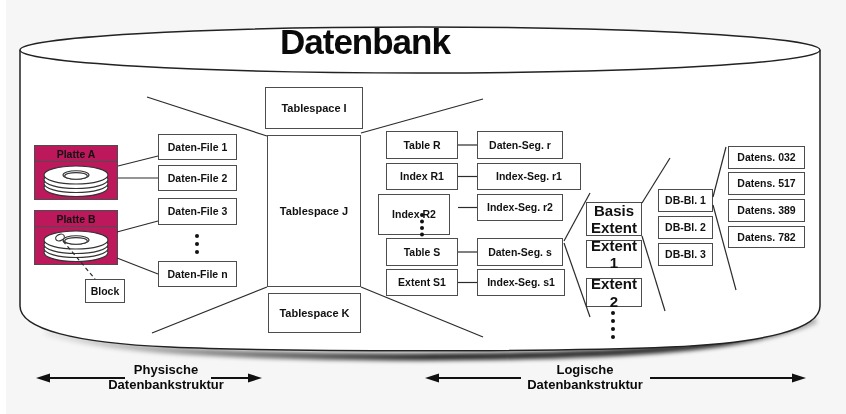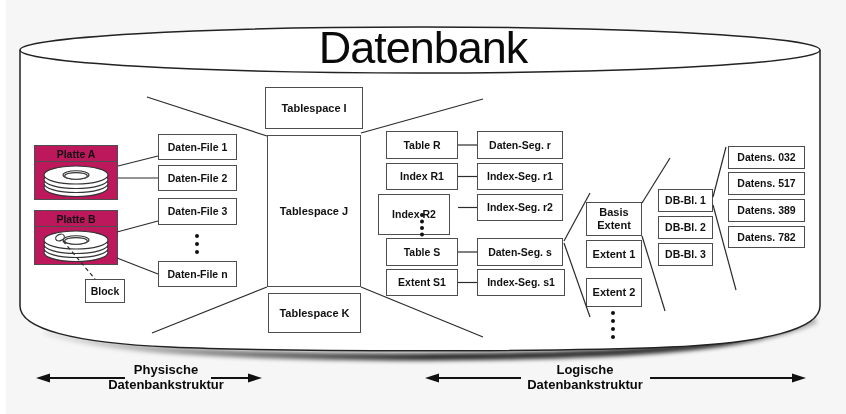--- a/index.html
+++ b/index.html
@@ -5,31 +5,31 @@
   html,body{margin:0;padding:0;background:#ffffff;}
   #stage{
     position:relative;width:846px;height:414px;background:#f6f6f6;
     font-family:"Liberation Sans", sans-serif;color:#111;overflow:hidden;
   }
   .edge-strip{position:absolute;left:0;top:0;width:6px;height:414px;background:#ffffff;}
   svg{display:block;}
   #lines-layer{position:absolute;left:0;top:0;pointer-events:none;}
   #cyl-layer{position:absolute;left:0;top:0;}
   .title{
-    position:absolute;left:280px;top:22px;width:286px;text-align:center;
-    font-size:45px;font-weight:normal;letter-spacing:-1px;color:#0a0a0a;
+    position:absolute;left:280px;top:22px;width:286px;
+    font-size:35px;font-weight:bold;letter-spacing:-1px;color:#0a0a0a;
   }
   .box{
     position:absolute;background:#ffffff;border:1.4px solid #4d4d4d;
     display:flex;align-items:center;justify-content:center;text-align:center;
     font-size:10.5px;font-weight:bold;line-height:1.15;box-sizing:border-box;
     color:#111;
   }
   .box.ts{font-size:11px;}
-  .box.ext{font-size:11px;padding:12px 2px;}
+  .box.ext{font-size:15px;padding:12px 2px;}
   .pbox{
     position:absolute;background:#be185d;border:1.4px solid #4d4d4d;
     box-sizing:border-box;
   }
   .phead{
     height:15px;border-bottom:1.2px solid #4d4d4d;display:flex;align-items:center;
     justify-content:center;font-size:10.5px;font-weight:bold;
   }
   .legend{
     position:absolute;text-align:center;font-size:13px;font-weight:bold;
@@ -103,21 +103,21 @@
   <div class="box ts" style="left:267px;top:135px;width:94px;height:152px">Tablespace J</div>
   <div class="box ts" style="left:268px;top:293px;width:93px;height:40px">Tablespace K</div>
 
   <div class="box" style="left:386px;top:131px;width:72px;height:28px">Table R</div>
   <div class="box" style="left:386px;top:163px;width:72px;height:27px">Index R1</div>
   <div class="box" style="left:378px;top:194px;width:72px;height:41px">Index R2</div>
   <div class="box" style="left:386px;top:238px;width:72px;height:28px">Table S</div>
   <div class="box" style="left:386px;top:269px;width:72px;height:27px">Extent S1</div>
 
   <div class="box" style="left:477px;top:131px;width:86px;height:28px">Daten-Seg. r</div>
-  <div class="box" style="left:477px;top:163px;width:86px;height:27px">Index-Seg. r1</div>
+  <div class="box" style="left:477px;top:163px;width:104px;height:27px">Index-Seg. r1</div>
   <div class="box" style="left:477px;top:194px;width:86px;height:27px">Index-Seg. r2</div>
   <div class="box" style="left:477px;top:238px;width:86px;height:28px">Daten-Seg. s</div>
   <div class="box" style="left:477px;top:269px;width:88px;height:27px">Index-Seg. s1</div>
 
   <div class="box ext" style="left:586px;top:202px;width:56px;height:34px">Basis Extent</div>
   <div class="box ext" style="left:586px;top:240px;width:56px;height:28px">Extent 1</div>
   <div class="box ext" style="left:586px;top:278px;width:56px;height:29px">Extent 2</div>
 
   <div class="box" style="left:658px;top:189px;width:55px;height:23px">DB-Bl. 1</div>
   <div class="box" style="left:658px;top:216px;width:55px;height:23px">DB-Bl. 2</div>

